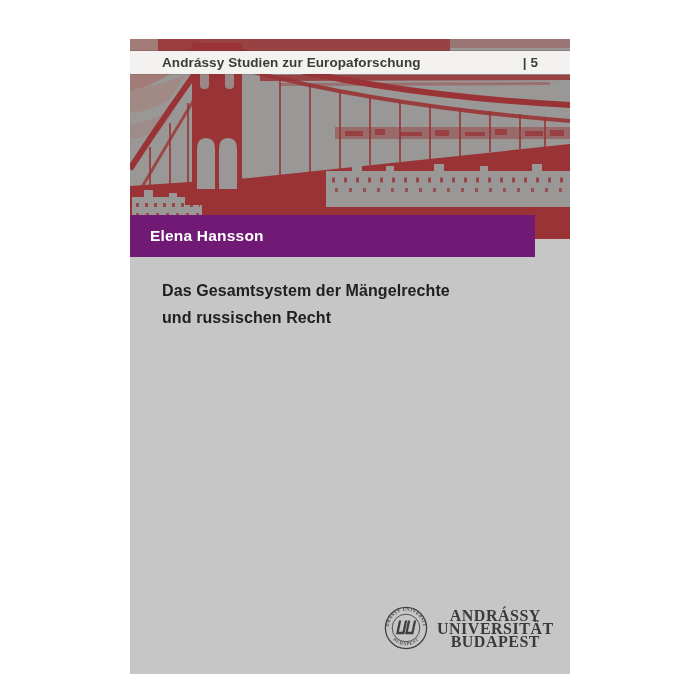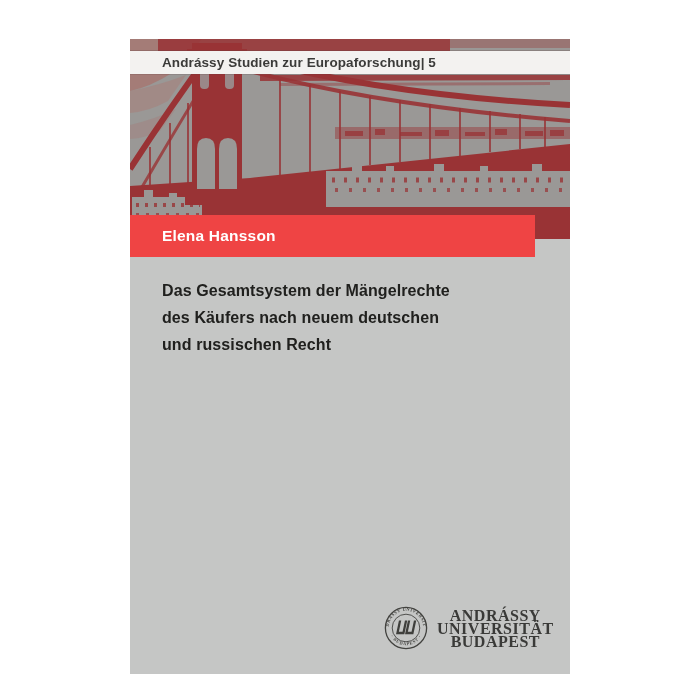--- a/index.html
+++ b/index.html
@@ -10,33 +10,33 @@
   .cover{
     position:absolute;left:130px;top:39px;width:440px;height:635px;
     background:#c5c6c5;overflow:hidden;
   }
   
   .photo{position:absolute;left:0;top:0;width:440px;height:200px;}
   .photo svg{display:block;width:440px;height:200px;}
   .series-band{
     position:absolute;left:0;top:12px;width:440px;height:23px;
     background:#f3f2f0;box-sizing:border-box;
-    display:flex;align-items:center;justify-content:flex-start;
-    padding:0 40px 0 32px;
+    display:flex;align-items:center;justify-content:space-between;
+    padding:0 32px 0 32px;
     box-shadow:0 -1px 0 rgba(90,60,60,.25), 0 1px 0 rgba(90,60,60,.18);
   }
   .series-band .txt{
     font-size:13.5px;font-weight:bold;color:#3b3b39;letter-spacing:.1px;
     white-space:nowrap;
   }
   
   .author-band{
     position:absolute;left:0;top:176px;width:405px;height:42px;
-    background:#ef4444;display:flex;align-items:center;
-    box-sizing:border-box;padding-left:32px;
+    background:#701a75;display:flex;align-items:center;
+    box-sizing:border-box;padding-left:20px;
   }
   .author-band .txt{
     color:#ffffff;font-weight:bold;font-size:15.5px;letter-spacing:.2px;
   }
   
   .title-block{position:absolute;left:32px;top:238px;}
   .title-line{
     font-size:16px;line-height:27px;font-weight:bold;color:#20201e;
     white-space:nowrap;letter-spacing:.1px;
   }
@@ -136,21 +136,20 @@
       <span class="txt">| 5</span>
     </div>
   </div>
 
   <div class="author-band">
     <span class="txt">Elena Hansson</span>
   </div>
 
   <div class="title-block">
     <div class="title-line">Das Gesamtsystem der Mängelrechte</div>
-    <div class="title-line">des Käufers nach neuem deutschen</div>
     <div class="title-line">und russischen Recht</div>
   </div>
 
 
   <div class="uni-logo">
     <svg width="44" height="44" viewBox="-22 -22 44 44">
       <defs>
         <path id="sealTop" d="M -17.3,0 A 17.3,17.3 0 0 1 17.3,0"></path>
         <path id="sealBottom" d="M -17.3,0 A 17.3,17.3 0 0 0 17.3,0"></path>
       </defs>

